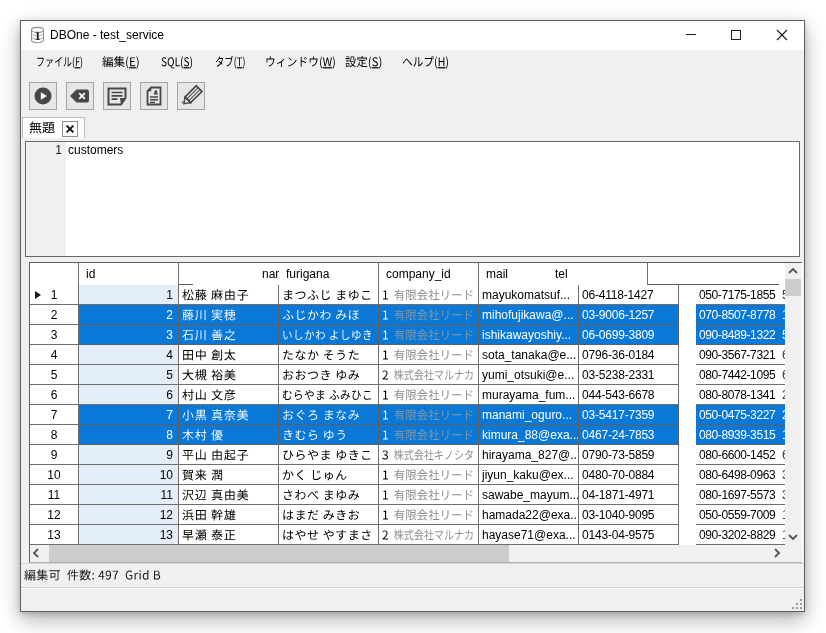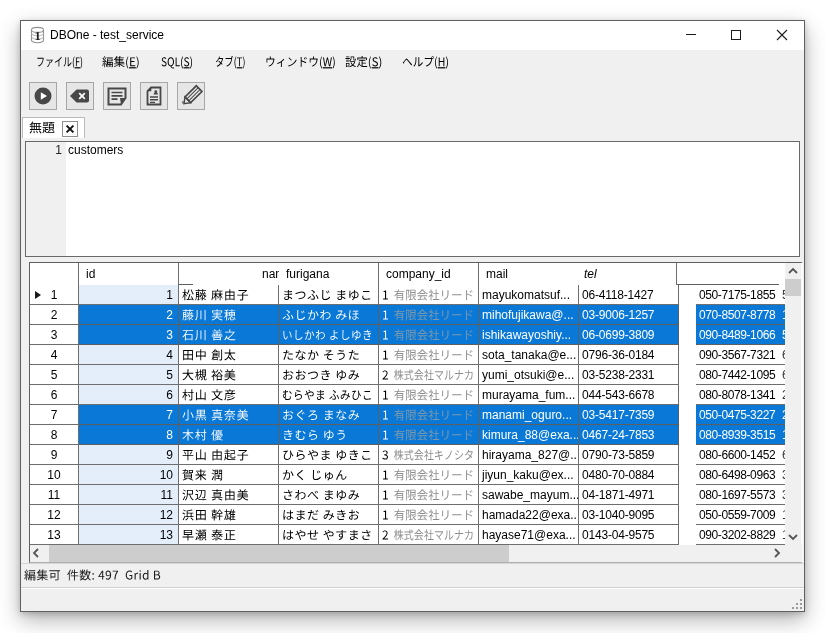--- a/index.html
+++ b/index.html
@@ -172,21 +172,21 @@
       <div id="edtext">customers</div>
     </div>
 <div class="abs" id="grid">
 <div id="ghead">
 <div class="hc" style="left:0px;width:49px;"></div>
 <div class="hc" style="left:49px;width:100px;">id</div>
 <div class="hc" style="left:163px;width:100px;text-align:right;">name</div>
 <div class="hc" style="left:249px;width:100px;">furigana</div>
 <div class="hc" style="left:349px;width:100px;">company_id</div>
 <div class="hc" style="left:449px;width:100px;">mail</div>
-<div class="hc" style="left:547px;width:100px;font-style:italic;">tel</div>
+<div class="hc" style="left:518px;width:100px;">tel</div>
 <div class="hc" style="left:749px;width:7px;border-right:none;"></div>
 </div>
 <div class="row" style="top:22px">
 <div class="cell rh"><div class="selmark"></div>1</div>
 <div class="cell cid">1</div>
 <div class="cell cname">
           <svg width="69" height="19" viewBox="0 0 69 19" style="display:block;overflow:visible">
             <path transform="translate(0,14.4) scale(1.0000,1)" d="M6.6 -9.9C6.2 -8.1 5.5 -6.4 4.6 -5.3C4.8 -5.2 5.2 -4.9 5.3 -4.8C6.3 -5.9 7 -7.7 7.5 -9.7ZM9.6 -9.9 8.8 -9.6C9.3 -7.9 10.1 -5.9 10.9 -4.8C11.1 -5 11.4 -5.4 11.7 -5.5C10.9 -6.5 10.1 -8.3 9.6 -9.9ZM8.8 -2.8C9.3 -2.2 9.7 -1.4 10.1 -0.7L6.7 -0.5C7.3 -1.9 8 -3.7 8.4 -5.2L7.4 -5.4C7.1 -3.9 6.4 -1.9 5.8 -0.5L4.6 -0.4L4.7 0.5L10.5 0.1C10.6 0.4 10.7 0.7 10.8 1L11.7 0.6C11.3 -0.4 10.4 -2 9.6 -3.2ZM2.4 -10.1V-7.5H0.6V-6.7H2.3C1.9 -5 1.1 -3.1 0.3 -2.1C0.5 -1.9 0.7 -1.5 0.8 -1.3C1.4 -2.1 2 -3.4 2.4 -4.8V0.9H3.3V-4.6C3.7 -4 4.2 -3.2 4.4 -2.8L4.9 -3.5C4.7 -3.9 3.6 -5.2 3.3 -5.6V-6.7H4.8V-7.5H3.3V-10.1Z M17.3 -0.3 17.6 0.4C18.4 0 19.2 -0.4 20.1 -0.8L19.9 -1.4C18.9 -1 18 -0.5 17.3 -0.3ZM22.4 -7.6C22.3 -7.2 22 -6.6 21.8 -6.3L22 -6.2H20.6C20.7 -6.6 20.8 -7.1 20.9 -7.6L20.5 -7.6H21.2V-8.5H24.1V-9.2H21.2V-10.1H20.3V-9.2H17.2V-10.1H16.3V-9.2H13.5V-8.5H16.3V-7.6H17.2V-8.5H20.3V-7.6L20.1 -7.7C20 -7.1 20 -6.6 19.8 -6.2H18.8L19.2 -6.3C19.2 -6.7 18.9 -7.2 18.6 -7.5L18 -7.3C18.2 -7 18.4 -6.5 18.5 -6.2H17.6V-5.6H19.6C19.5 -5.2 19.3 -4.9 19.1 -4.6H17.3V-3.9H18.7C18.2 -3.4 17.7 -3 17 -2.6V-7.4H14V-4.2C14 -2.7 14 -0.8 13.2 0.6C13.4 0.6 13.7 0.9 13.8 1C14.4 0 14.6 -1.2 14.7 -2.4H16.2V0C16.2 0.2 16.2 0.2 16 0.2C15.9 0.2 15.5 0.2 15.1 0.2C15.2 0.4 15.3 0.7 15.3 0.9C16 0.9 16.4 0.9 16.7 0.8C16.9 0.7 17 0.4 17 0V-2.6C17.2 -2.5 17.4 -2.2 17.5 -2C17.8 -2.2 18.1 -2.4 18.3 -2.6C18.6 -2.2 18.9 -1.8 19 -1.5L19.6 -1.8C19.5 -2.2 19.1 -2.6 18.8 -3C19.1 -3.3 19.4 -3.6 19.6 -3.9H21.9C22.1 -3.6 22.4 -3.2 22.8 -2.9L22.5 -3.1C22.3 -2.7 21.8 -2.2 21.5 -1.8L22.1 -1.5C22.4 -1.8 22.8 -2.2 23.1 -2.7C23.4 -2.5 23.7 -2.3 24 -2.2C24.1 -2.4 24.3 -2.7 24.5 -2.8C23.8 -3 23.3 -3.4 22.8 -3.9H24.2V-4.6H22.3C22.1 -4.9 22 -5.2 21.8 -5.6H23.9V-6.2H22.5C22.7 -6.5 23 -6.9 23.2 -7.4ZM14.8 -6.6H16.2V-5.3H14.8ZM21.1 -5.6C21.2 -5.2 21.4 -4.9 21.5 -4.6H20C20.2 -4.9 20.3 -5.2 20.4 -5.6ZM14.8 -4.5H16.2V-3.1H14.8L14.8 -4.2ZM20.2 -3.5V0.1C20.2 0.2 20.2 0.3 20.1 0.3C20 0.3 19.6 0.3 19.2 0.3C19.3 0.5 19.4 0.8 19.4 0.9C20 0.9 20.4 0.9 20.7 0.8C20.9 0.7 21 0.5 21 0.1V-1C21.9 -0.5 23 0.1 23.5 0.5L24 0C23.4 -0.4 22.3 -1.1 21.4 -1.5L21 -1.1V-3.5Z M33.4 -7.6V-5.8H31.6V-5H33.2C32.7 -3.6 31.9 -2.1 31.1 -1.3C31.3 -1.2 31.5 -0.9 31.7 -0.7C32.3 -1.4 32.9 -2.4 33.4 -3.6V0.9H34.2V-3.6C34.6 -3.1 35.2 -2.5 35.4 -2.2L35.9 -2.9C35.7 -3.2 34.6 -4.2 34.2 -4.6V-5H35.8V-5.8H34.2V-7.6ZM37.7 -7.6V-5.8H36.1V-5H37.5C37 -3.5 36.1 -2 35.2 -1.3C35.4 -1.1 35.7 -0.9 35.8 -0.7C36.5 -1.4 37.2 -2.5 37.7 -3.8V0.9H38.5V-3.9C39 -2.7 39.6 -1.5 40.2 -0.8C40.3 -1 40.6 -1.3 40.8 -1.4C40 -2.1 39.3 -3.6 38.8 -5H40.5V-5.8H38.5V-7.6ZM30.3 -8.7V-5.4C30.3 -3.7 30.3 -1.4 29.4 0.3C29.6 0.4 30 0.7 30.1 0.9C31.1 -0.9 31.2 -3.6 31.2 -5.4V-7.8H40.5V-8.7H35.9V-10.1H35V-8.7Z M44.2 -3.3H47.4V-0.7H44.2ZM51.6 -3.3V-0.7H48.3V-3.3ZM44.2 -4.2V-6.9H47.4V-4.2ZM51.6 -4.2H48.3V-6.9H51.6ZM47.4 -10.1V-7.8H43.3V1H44.2V0.2H51.6V0.9H52.5V-7.8H48.3V-10.1Z M56.5 -9.3V-8.4H63.3C62.6 -7.8 61.7 -7.1 60.8 -6.6H60.2V-4.7H55.3V-3.8H60.2V-0.2C60.2 0 60.2 0.1 59.9 0.1C59.6 0.1 58.8 0.1 57.8 0.1C57.9 0.3 58.1 0.7 58.2 1C59.3 1 60.1 1 60.6 0.8C61 0.7 61.2 0.4 61.2 -0.2V-3.8H66.1V-4.7H61.2V-5.9C62.5 -6.6 64.1 -7.8 65.1 -8.8L64.5 -9.3L64.3 -9.3Z" fill="#000"></path>
           </svg>
         </div>
@@ -244,21 +244,21 @@
           </svg>
         </div>
 <div class="cell ccomp">
           <svg width="96" height="19" viewBox="0 0 96 19" style="display:block;overflow:visible">
             <path transform="translate(0,14.4)" d="M1.1 0H5.9V-0.9H4.1V-8.8H3.3C2.8 -8.5 2.2 -8.3 1.5 -8.2V-7.5H3V-0.9H1.1Z" fill="#fff"></path>
             <path transform="translate(11.7,14.4) scale(0.9564,1)" d="M4.7 -10.1C4.5 -9.6 4.4 -9 4.2 -8.5H0.8V-7.7H3.8C3 -6.1 1.9 -4.6 0.5 -3.6C0.6 -3.5 0.9 -3.2 1.1 -3C1.8 -3.5 2.5 -4.1 3.1 -4.9V0.9H3.9V-1.4H9V-0.2C9 0 8.9 0.1 8.7 0.1C8.5 0.1 7.8 0.1 7 0.1C7.1 0.3 7.2 0.7 7.3 0.9C8.3 0.9 9 0.9 9.3 0.8C9.7 0.6 9.9 0.4 9.9 -0.2V-6.3H4C4.3 -6.7 4.5 -7.2 4.8 -7.7H11.3V-8.5H5.1C5.3 -9 5.5 -9.4 5.6 -9.9ZM3.9 -3.5H9V-2.2H3.9ZM3.9 -4.2V-5.5H9V-4.2Z M18.2 -6.5H21.9V-5H18.2ZM18.2 -7.3V-8.8H21.9V-7.3ZM22.6 -3.9C22.2 -3.5 21.5 -2.9 21 -2.5C20.7 -3 20.5 -3.6 20.3 -4.2H22.8V-9.6H17.3V-0.3L16 -0.1L16.3 0.8C17.4 0.5 19 0.2 20.6 -0.2L20.5 -1L18.2 -0.5V-4.2H19.5C20.1 -1.9 21.2 0 23 0.9C23.1 0.7 23.4 0.3 23.6 0.2C22.6 -0.2 21.9 -0.9 21.3 -1.8C21.9 -2.3 22.7 -2.9 23.3 -3.4ZM13 -9.6V1H13.8V-8.7H15.6C15.3 -7.9 14.9 -6.8 14.5 -5.9C15.5 -5 15.7 -4.2 15.7 -3.5C15.7 -3.2 15.7 -2.9 15.5 -2.7C15.3 -2.7 15.2 -2.6 15 -2.6C14.8 -2.6 14.6 -2.6 14.2 -2.6C14.4 -2.4 14.5 -2 14.5 -1.8C14.8 -1.8 15.1 -1.8 15.4 -1.8C15.6 -1.9 15.9 -1.9 16.1 -2.1C16.4 -2.3 16.6 -2.8 16.6 -3.5C16.6 -4.2 16.3 -5.1 15.4 -6C15.8 -7 16.3 -8.2 16.7 -9.2L16.1 -9.6L15.9 -9.6Z M27.1 -6.4V-5.5H32.8V-6.4ZM30 -9.2C31.1 -7.6 33.2 -6 35.1 -5.1C35.2 -5.4 35.4 -5.7 35.6 -5.9C33.7 -6.7 31.6 -8.3 30.4 -10.1H29.4C28.5 -8.5 26.5 -6.8 24.4 -5.8C24.6 -5.6 24.9 -5.3 25 -5.1C27 -6.1 29 -7.7 30 -9.2ZM31.2 -2.2C31.7 -1.8 32.3 -1.2 32.8 -0.6L27.9 -0.4C28.4 -1.3 28.9 -2.3 29.4 -3.2H35V-4.1H25.1V-3.2H28.2C27.9 -2.3 27.4 -1.2 26.9 -0.4L25.2 -0.3L25.3 0.5C27.4 0.5 30.5 0.3 33.4 0.2C33.7 0.5 33.9 0.8 34 1L34.8 0.5C34.3 -0.4 33.1 -1.7 32 -2.7Z M43.9 -10V-6.2H41.3V-5.3H43.9V-0.3H40.9V0.6H47.7V-0.3H44.8V-5.3H47.4V-6.2H44.8V-10ZM38.6 -10.1V-7.8H36.7V-7H40C39.2 -5.4 37.7 -3.9 36.3 -3C36.4 -2.9 36.6 -2.5 36.7 -2.2C37.3 -2.6 38 -3.1 38.6 -3.7V1H39.5V-4C40 -3.5 40.7 -2.9 41 -2.5L41.5 -3.2C41.2 -3.5 40.2 -4.4 39.6 -4.9C40.2 -5.7 40.8 -6.6 41.2 -7.5L40.7 -7.9L40.5 -7.8H39.5V-10.1Z M57.3 -9.1H56.2C56.2 -8.8 56.2 -8.5 56.2 -8.1C56.2 -7.6 56.2 -6.6 56.2 -6.2C56.2 -3.9 56.1 -2.9 55.2 -1.9C54.5 -1.1 53.5 -0.6 52.4 -0.3L53.2 0.5C54 0.2 55.2 -0.3 56 -1.3C56.9 -2.3 57.3 -3.2 57.3 -6.1C57.3 -6.6 57.3 -7.6 57.3 -8.1C57.3 -8.5 57.3 -8.8 57.3 -9.1ZM51.7 -9H50.7C50.7 -8.8 50.7 -8.4 50.7 -8.1C50.7 -7.8 50.7 -4.7 50.7 -4.2C50.7 -3.8 50.7 -3.4 50.6 -3.2H51.7C51.7 -3.4 51.7 -3.8 51.7 -4.1C51.7 -4.6 51.7 -7.8 51.7 -8.1C51.7 -8.4 51.7 -8.8 51.7 -9Z M61.2 -5.2V-4C61.6 -4.1 62.2 -4.1 62.9 -4.1C63.8 -4.1 68.6 -4.1 69.5 -4.1C70 -4.1 70.5 -4 70.8 -4V-5.2C70.5 -5.2 70.1 -5.1 69.5 -5.1C68.6 -5.1 63.8 -5.1 62.9 -5.1C62.2 -5.1 61.6 -5.2 61.2 -5.2Z M79.9 -8.6 79.2 -8.3C79.6 -7.8 80 -7.1 80.3 -6.5L81 -6.8C80.7 -7.4 80.2 -8.2 79.9 -8.6ZM81.3 -9.2 80.7 -8.9C81.1 -8.4 81.5 -7.8 81.8 -7.1L82.5 -7.5C82.2 -8 81.6 -8.8 81.3 -9.2ZM75.7 -0.9C75.7 -0.5 75.6 0.1 75.6 0.5H76.7C76.7 0.1 76.7 -0.5 76.7 -0.9V-4.8C78 -4.4 80.1 -3.6 81.4 -2.9L81.8 -3.9C80.5 -4.6 78.3 -5.4 76.7 -5.9V-7.9C76.7 -8.2 76.7 -8.8 76.8 -9.1H75.6C75.6 -8.8 75.7 -8.2 75.7 -7.9C75.7 -6.9 75.7 -1.6 75.7 -0.9Z" fill="#7f99a9"></path>
           </svg>
         </div>
 <div class="cell cmail">ishikawayoshiy...</div>
 <div class="cell ctel">06-0699-3809</div>
-<div class="cell cmob">090-8489-1066</div>
+<div class="cell cmob">090-8489-1322</div>
 <div class="cell csliv" style="">5</div>
 </div>
 <div class="row" style="top:82px">
 <div class="cell rh">4</div>
 <div class="cell cid">4</div>
 <div class="cell cname">
           <svg width="56" height="19" viewBox="0 0 56 19" style="display:block;overflow:visible">
             <path transform="translate(0,14.4) scale(1.0000,1)" d="M1.2 -9.3V0.9H2.1V0.1H10V0.9H10.9V-9.3ZM2.1 -0.8V-4.2H5.5V-0.8ZM10 -0.8H6.4V-4.2H10ZM2.1 -5.1V-8.4H5.5V-5.1ZM10 -5.1H6.4V-8.4H10Z M18.3 -10.1V-7.9H14V-2.2H14.9V-3H18.3V0.9H19.2V-3H22.7V-2.3H23.6V-7.9H19.2V-10.1ZM14.9 -3.9V-7.1H18.3V-3.9ZM22.7 -3.9H19.2V-7.1H22.7Z M36.5 -8.6V-2H37.4V-8.6ZM39.2 -9.9V-0.2C39.2 0 39.1 0.1 38.9 0.1C38.7 0.1 38 0.1 37.2 0.1C37.3 0.3 37.4 0.7 37.5 1C38.6 1 39.2 0.9 39.6 0.8C39.9 0.6 40.1 0.4 40.1 -0.2V-9.9ZM32.7 -10C32.1 -9 31 -7.8 29.5 -6.9C29.7 -6.7 29.9 -6.4 30.1 -6.3C30.7 -6.7 31.3 -7.2 31.8 -7.6V-7.1H34.7V-7.8H32C32.4 -8.3 32.9 -8.7 33.2 -9.2C34 -8.5 35 -7.6 35.5 -7L36.1 -7.7C35.5 -8.3 34.4 -9.3 33.5 -10ZM30.8 -6.5V-4.5C30.8 -3.1 30.6 -1.2 29.5 0.1C29.7 0.2 30 0.5 30.1 0.7C30.8 -0.1 31.2 -1.2 31.4 -2.2V0.9H32.1V0.4H34.9V0.9H35.7V-2.4H31.4L31.5 -3.1H35.5V-6.5ZM32.1 -0.3V-1.7H34.9V-0.3ZM31.5 -4.5H34.7V-3.8H31.5ZM31.5 -5.1V-5.8H34.7V-5.1Z M46.5 -1.7C47.3 -1 48.4 0 48.9 0.7L49.7 0C49.2 -0.6 48.1 -1.6 47.3 -2.3ZM47.3 -10.1C47.3 -9.2 47.3 -8.1 47.2 -6.9H42.6V-6H47C46.6 -3.6 45.5 -1.1 42.3 0.2C42.6 0.4 42.9 0.7 43 1C46.2 -0.5 47.4 -3 47.9 -5.5C48.8 -2.5 50.4 -0.2 52.9 1C53 0.7 53.3 0.3 53.5 0.2C51.1 -0.9 49.5 -3.2 48.7 -6H53.2V-6.9H48.1C48.3 -8 48.3 -9.1 48.3 -10.1Z" fill="#000"></path>
           </svg>
         </div>

